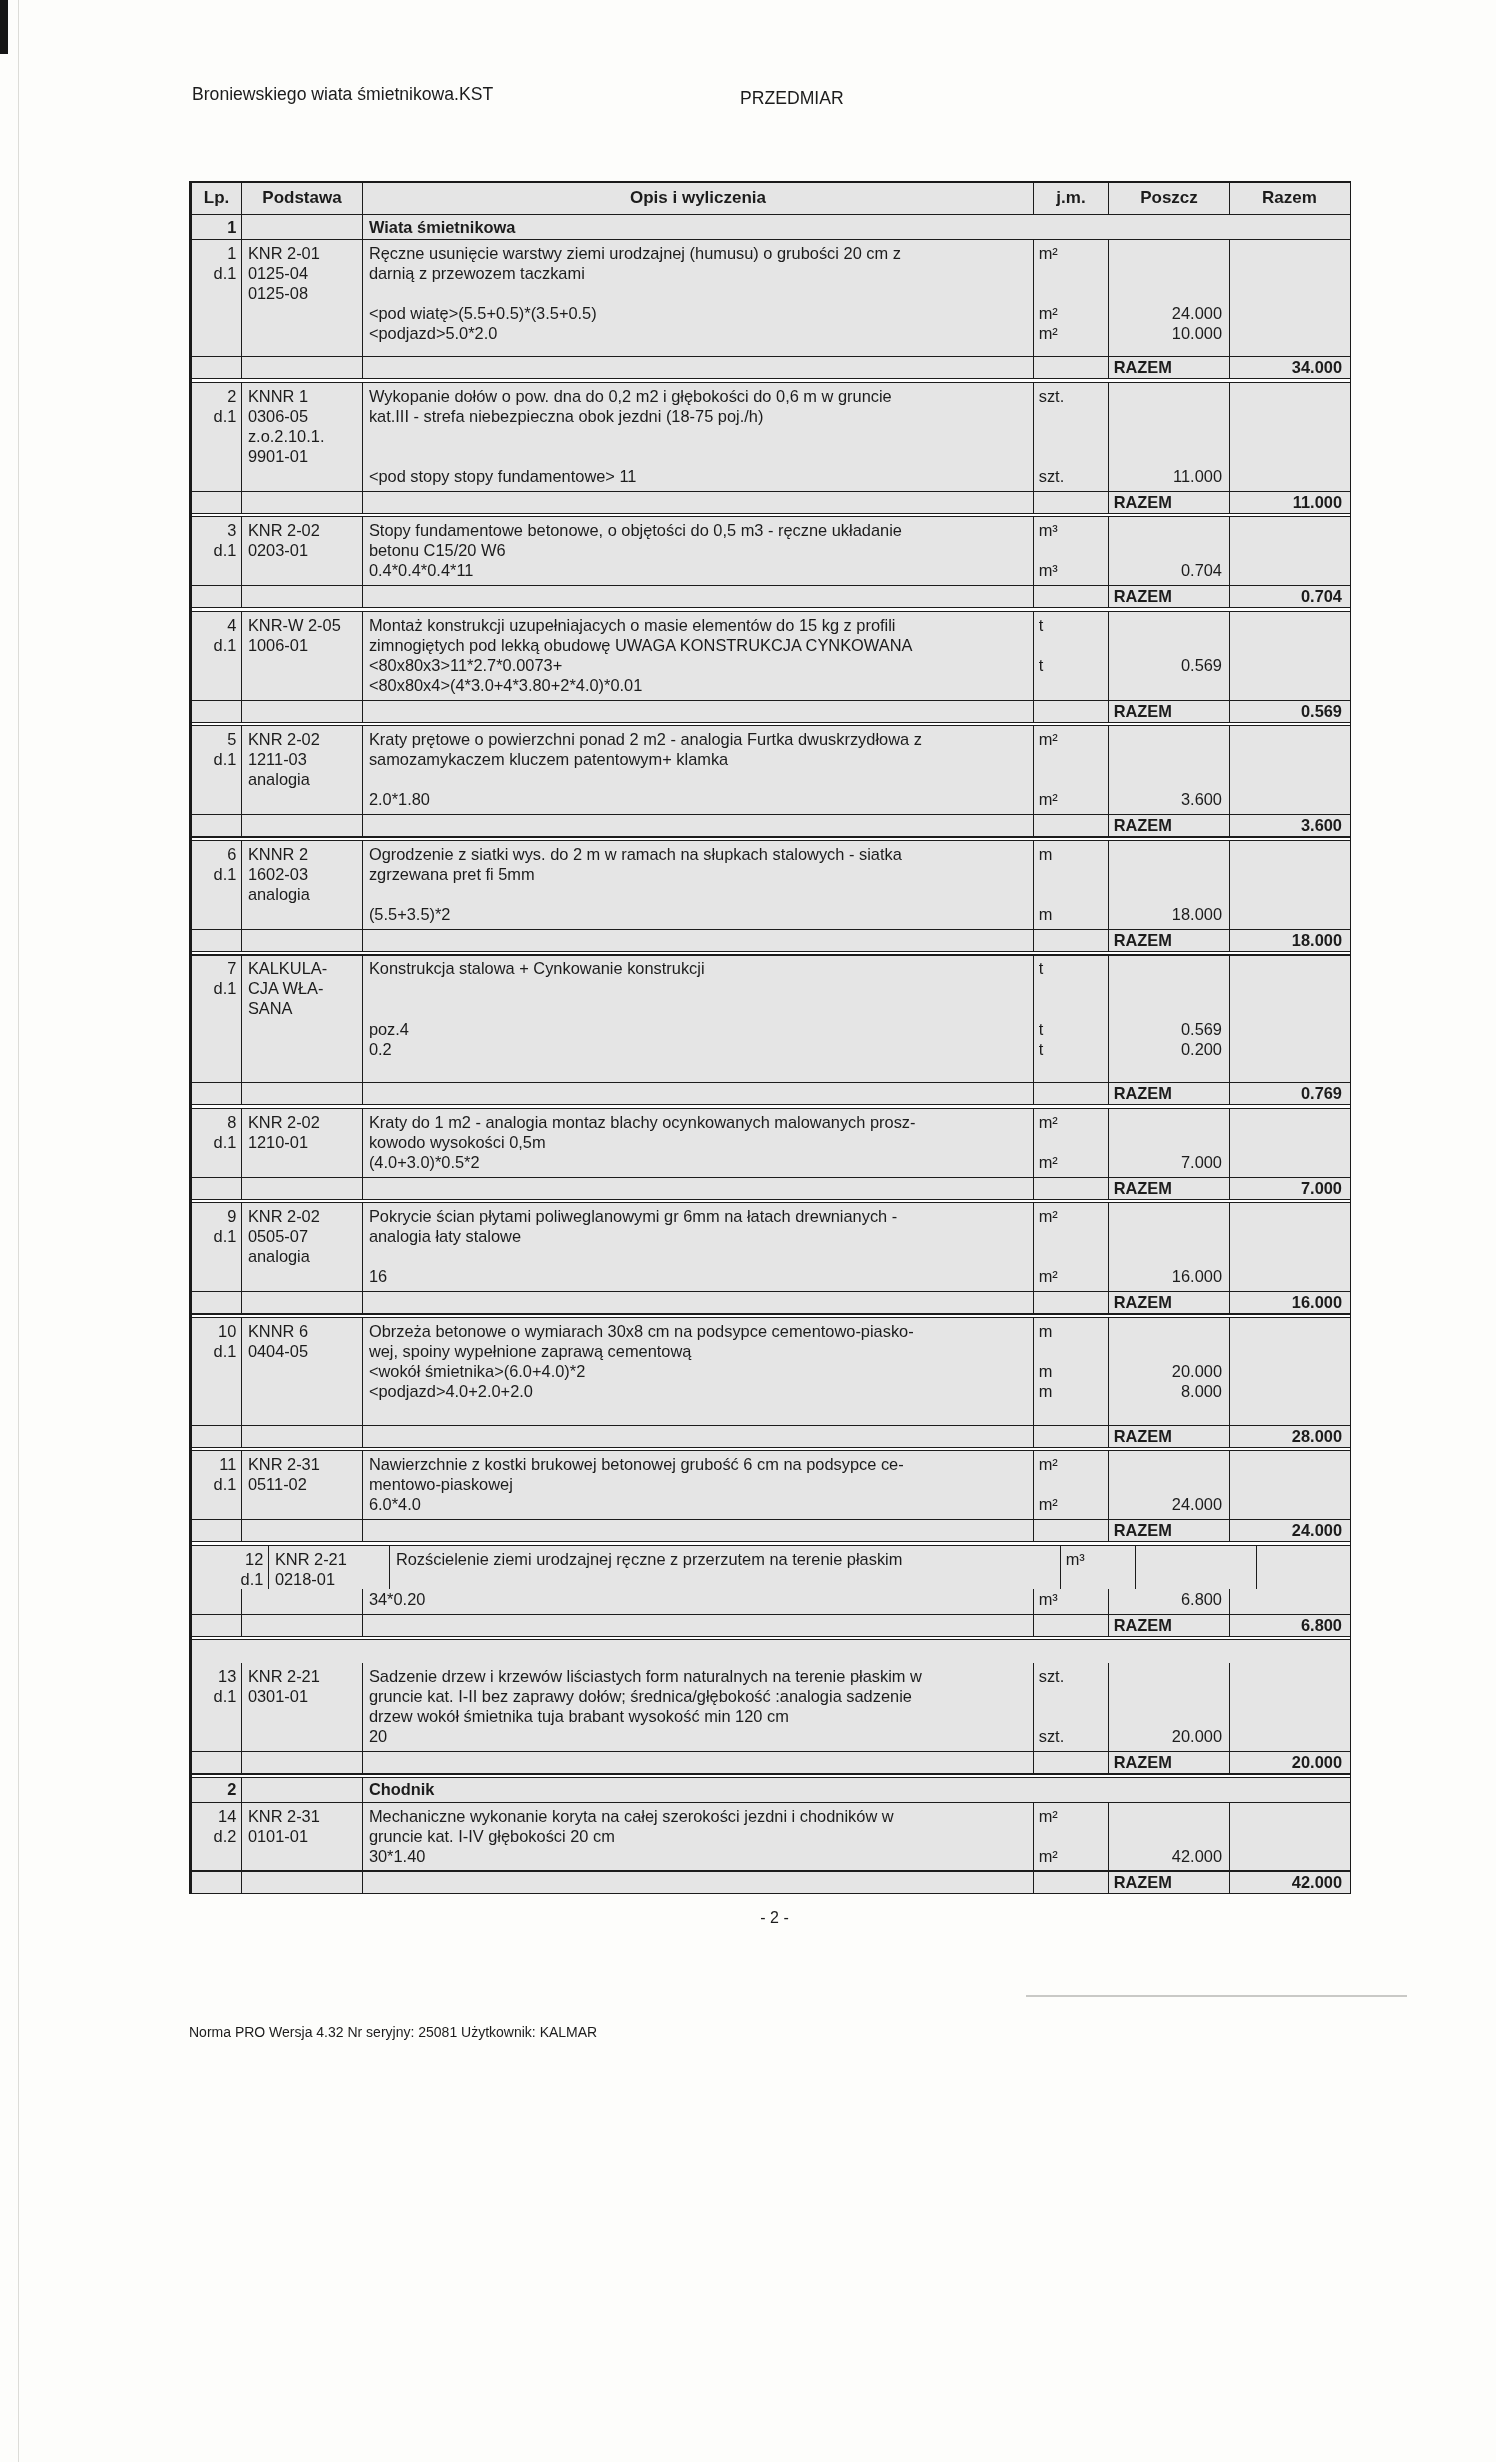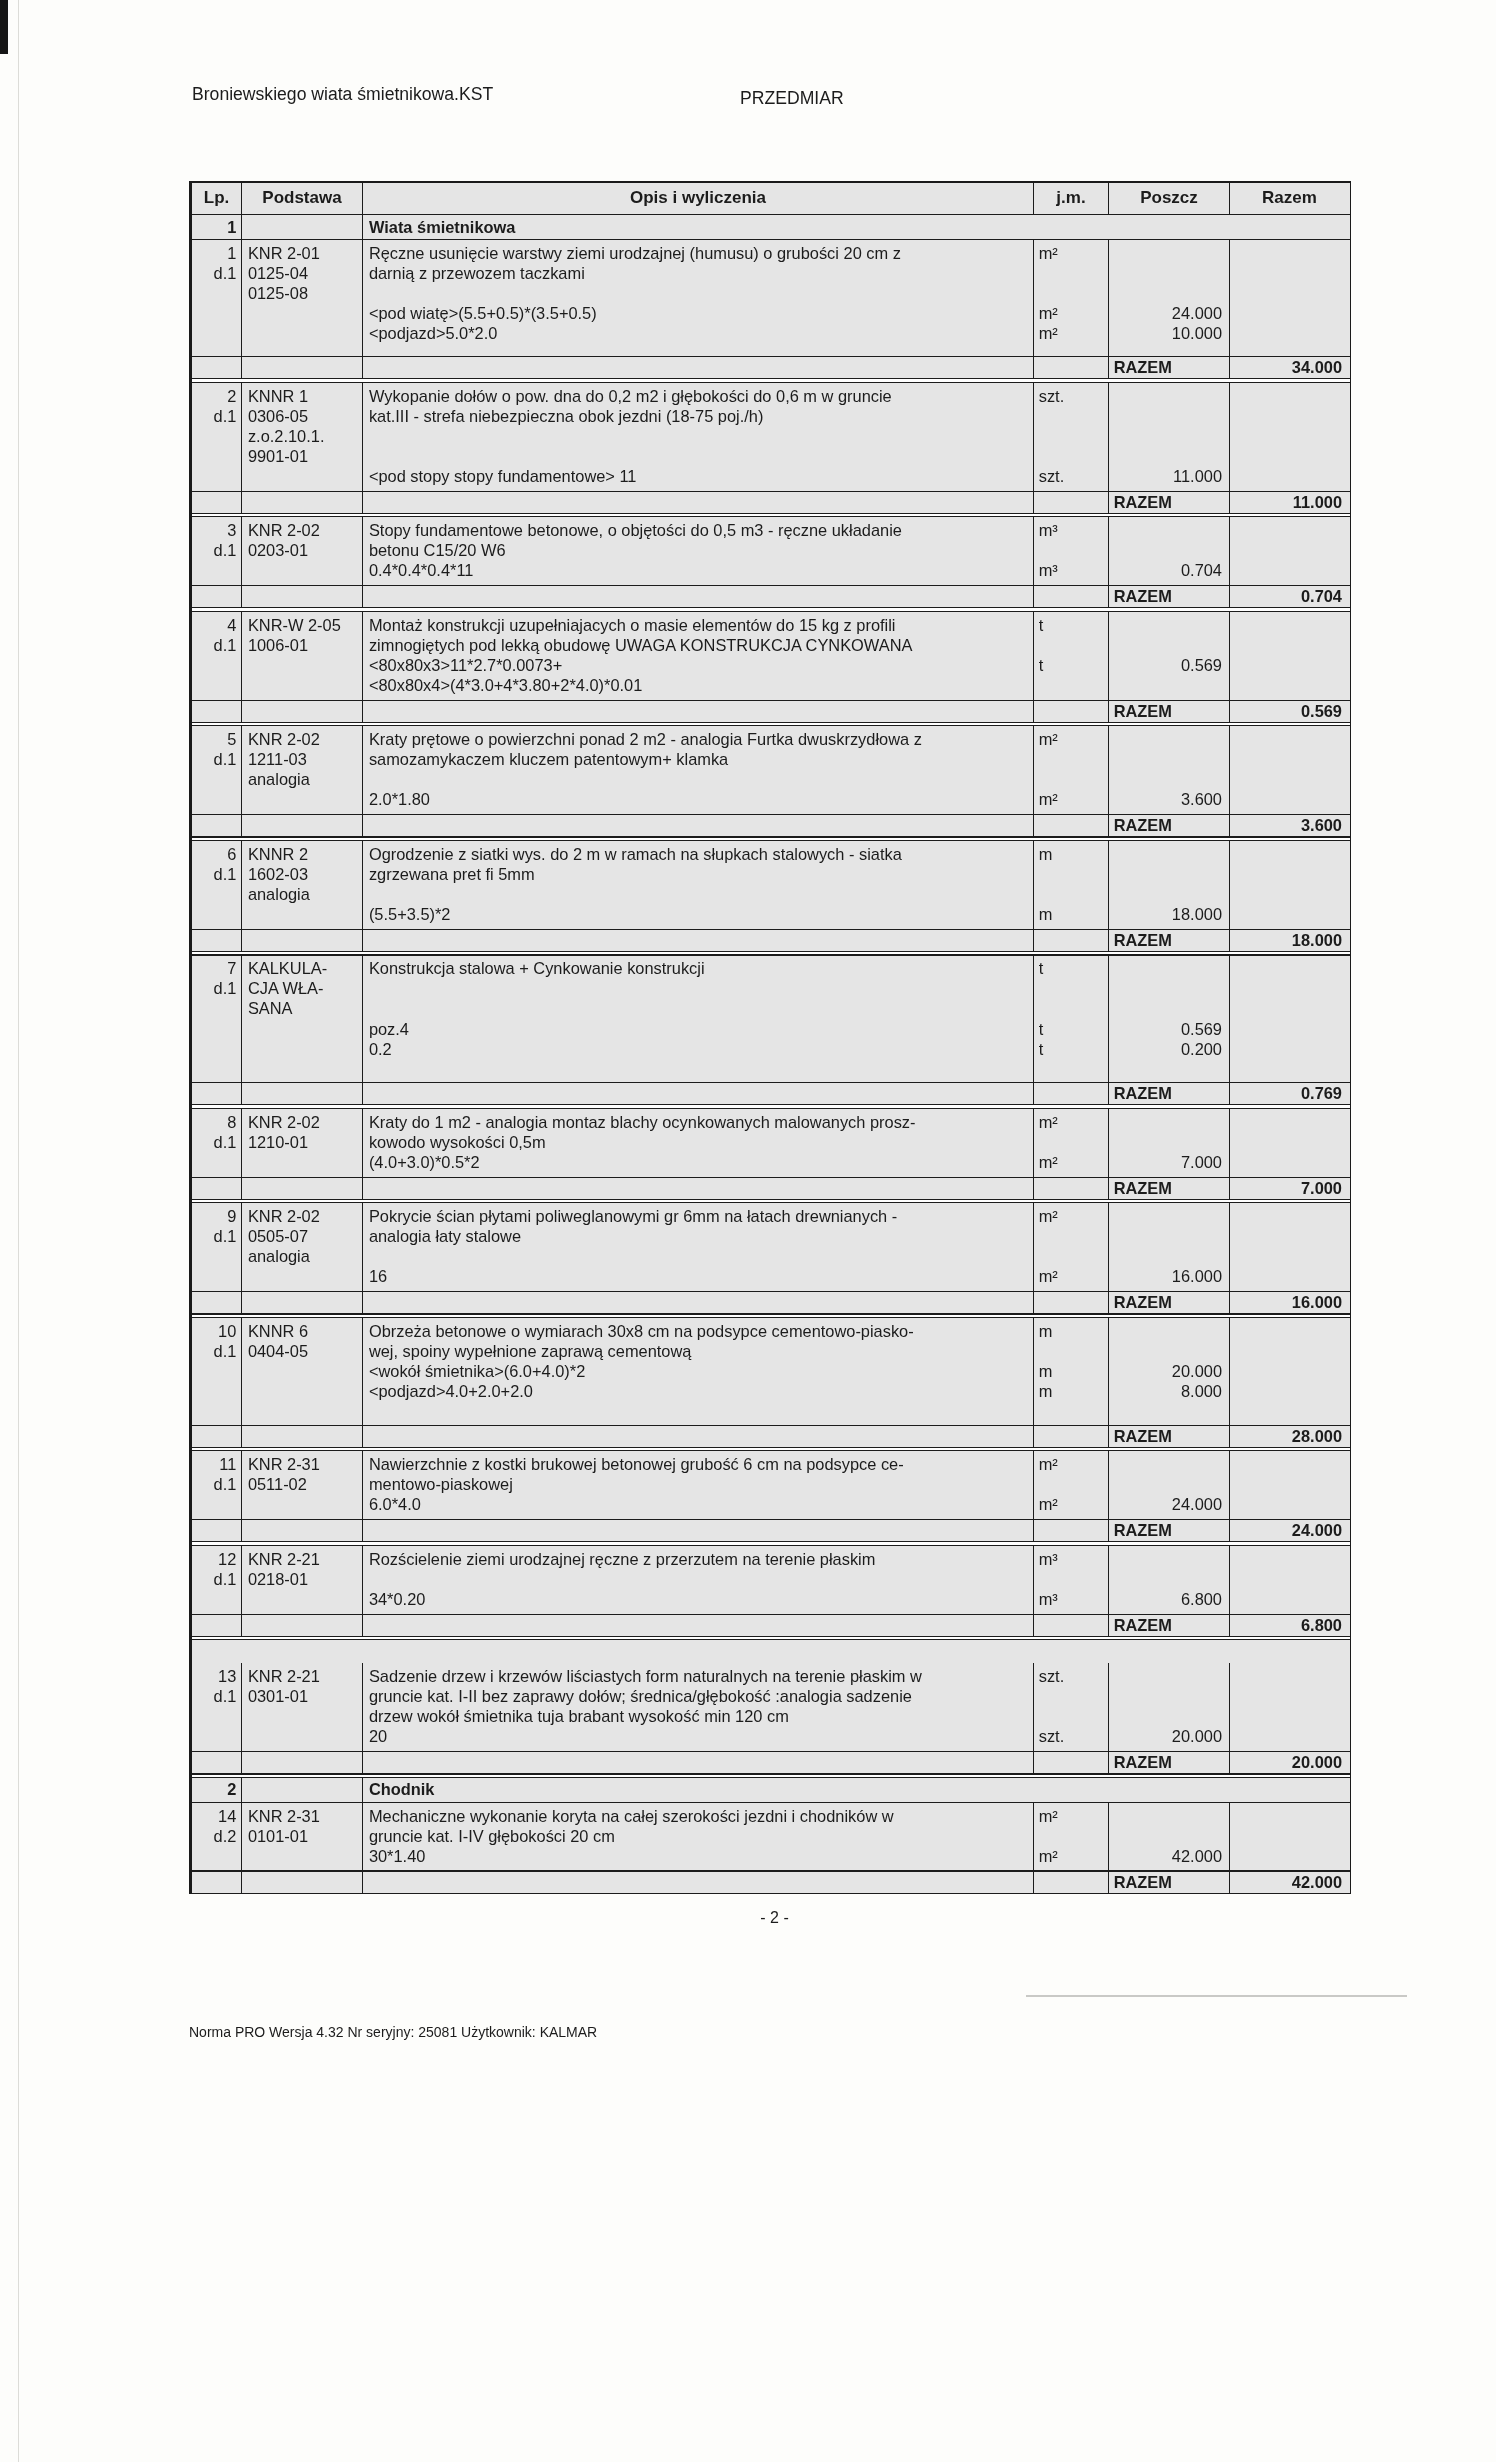--- a/index.html
+++ b/index.html
@@ -763,21 +763,21 @@
         <div class="c poszcz">
           <span>RAZEM</span>
         </div>
         <div class="c raz">
           <span>24.000</span>
         </div>
       </div>
       <div class="hr2"></div>
       <div class="gap3"></div>
       <div class="hr2"></div>
-      <div class="row head-row" style="min-height: 43px;">
+      <div class="row head-row" style="min-height: 43px; padding-left: 27px;">
         <div class="c lp">
           <div class="line">12</div>
           <div class="line">d.1</div>
         </div>
         <div class="c pods">
           <div class="line">KNR 2-21</div>
           <div class="line">0218-01</div>
         </div>
         <div class="c opis">
           <div class="line">Rozścielenie ziemi urodzajnej ręczne z przerzutem na terenie płaskim</div>

